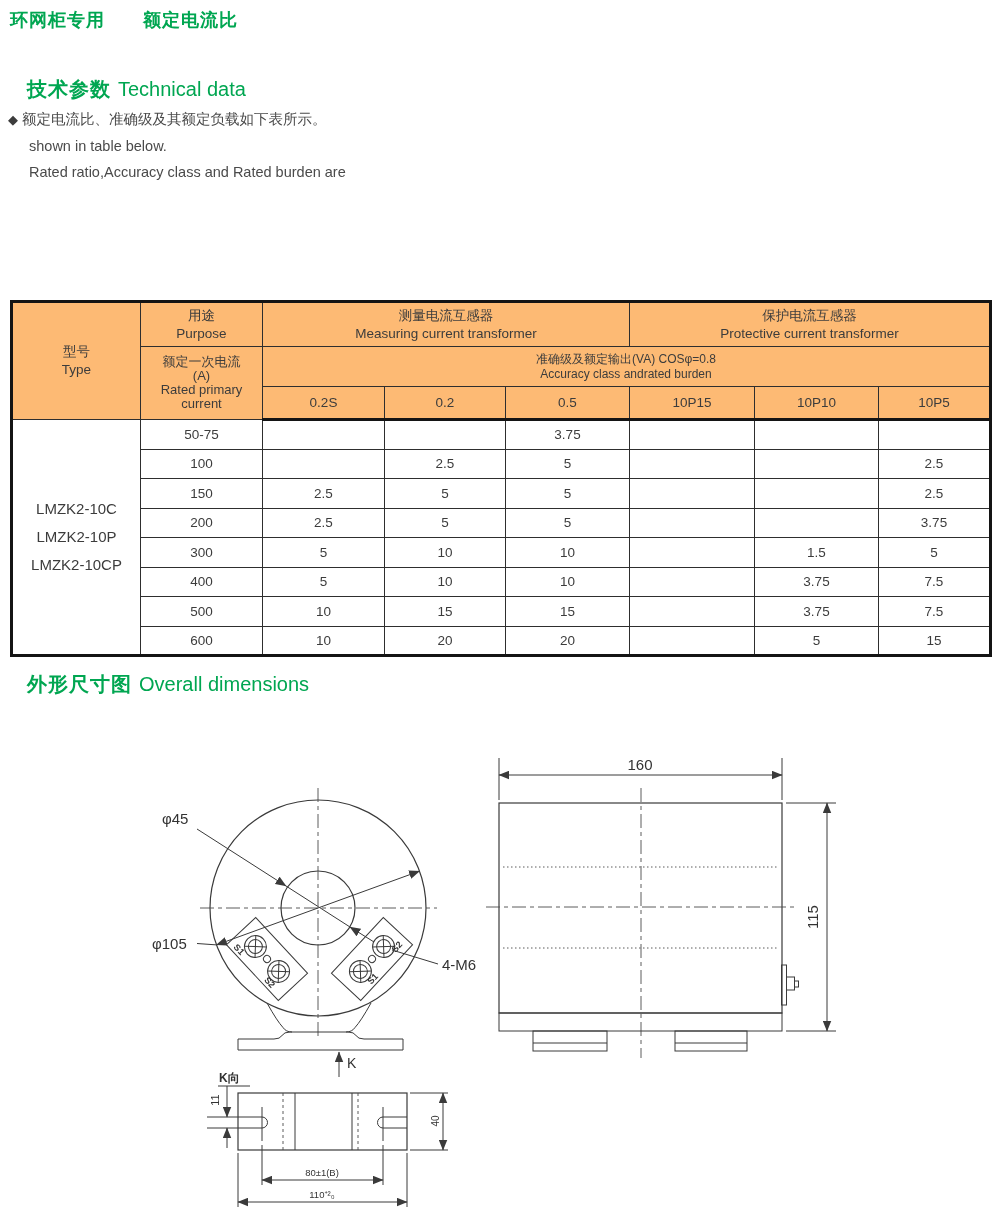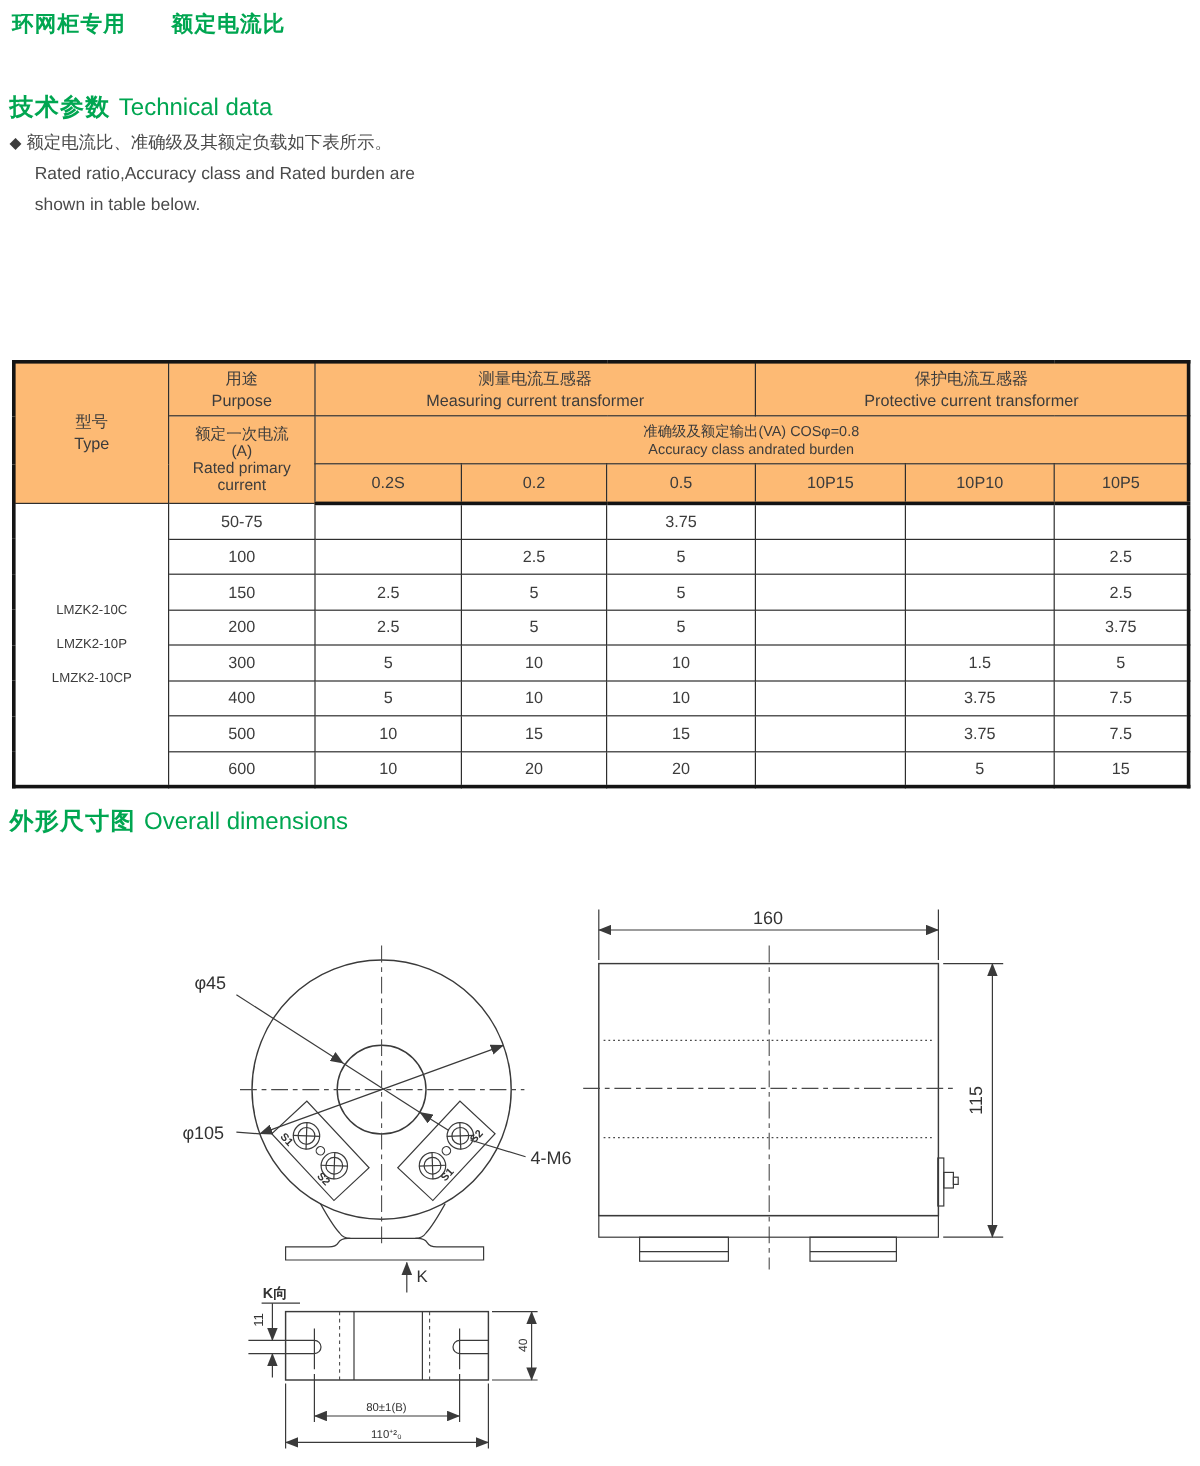--- a/index.html
+++ b/index.html
@@ -5,21 +5,21 @@
   html,body{margin:0;padding:0;}
   body{
     width:1000px;height:1222px;position:relative;background:#ffffff;
     font-family:"Liberation Sans",sans-serif;color:#3c3c3c;overflow:hidden;
   }
   .page-title{
     position:absolute;left:10px;top:8px;font-size:18px;font-weight:bold;
     color:#00a651;letter-spacing:1px;
   }
   .section-heading{position:absolute;left:8px;color:#00a651;font-size:20px;}
-  .section-heading .zh{font-weight:bold;letter-spacing:1px;}
+  .section-heading .zh{font-weight:bold;letter-spacing:1px;margin-left:19px;}
   .section-heading .en{margin-left:7px;font-weight:normal;margin-top:16px;}
   #sec-tech{top:76px;}
   #sec-dims{top:671px;}
   .bullet-block{position:absolute;left:8px;top:106px;font-size:14.5px;color:#4a4a4a;line-height:26px;}
   .bullet-block .diamond{color:#3c3c3c;font-size:13px;margin-right:4px;}
   .bullet-block .en-line{padding-left:21px;}
 
   
   .spec-table-wrap{position:absolute;left:10px;top:300px;}
   table.spec{border-collapse:collapse;table-layout:fixed;width:979px;
@@ -27,21 +27,21 @@
   table.spec td{border:1px solid #2e2e2e;text-align:center;vertical-align:middle;padding:0;}
   tr.hdr td{background:#fdba74;}
   tr.row-a{height:45px;}
   tr.row-b{height:40px;}
   tr.row-c{height:33px;}
   tr.body-row{height:29.5px;}
   tr.row-c td{border-bottom:3px solid #141414;}
   .cell-2l{line-height:18px;}
   .cell-4l{line-height:14px;font-size:13px;}
   .acc-cell{line-height:15px;font-size:12px;}
-  .type-cell{text-align:left;padding-left:17px;line-height:28px;font-size:11px;background:#fff;}
+  .type-cell{text-align:left;padding-left:17px;line-height:28px;font-size:15px;background:#fff;}
 
   
   #drawings{position:absolute;left:0;top:720px;}
   .dln{stroke:#3a3a3a;stroke-width:1;fill:none;}
   .dln2{stroke:#3a3a3a;stroke-width:1.2;fill:none;}
   .cl{stroke:#4a4a4a;stroke-width:0.9;fill:none;stroke-dasharray:14 4 4 4;}
   .dot{stroke:#4a4a4a;stroke-width:0.9;fill:none;stroke-dasharray:1.5 2.5;}
   .hid{stroke:#4a4a4a;stroke-width:0.9;fill:none;stroke-dasharray:3 3;}
   text.dt{fill:#333;font-family:"Liberation Sans",sans-serif;}
 </style>
@@ -49,22 +49,22 @@
 <body>
 
 <div class="page-title">环网柜专用　　额定电流比</div>
 
 <div class="section-heading" id="sec-tech">
   <span class="zh">技术参数</span><span class="en">Technical data</span>
 </div>
 
 <div class="bullet-block">
   <div><span class="diamond">◆</span><span>额定电流比、准确级及其额定负载如下表所示。</span></div>
+  <div class="en-line">shown in table below.</div>
   <div class="en-line">Rated ratio,Accuracy class and Rated burden are</div>
-  <div class="en-line">shown in table below.</div>
 </div>
 
 <div class="spec-table-wrap">
   <table class="spec">
     <colgroup>
       <col style="width:129px">
         <col style="width:122px">
         <col style="width:122px">
         <col style="width:121px">
       <col style="width:124px">

